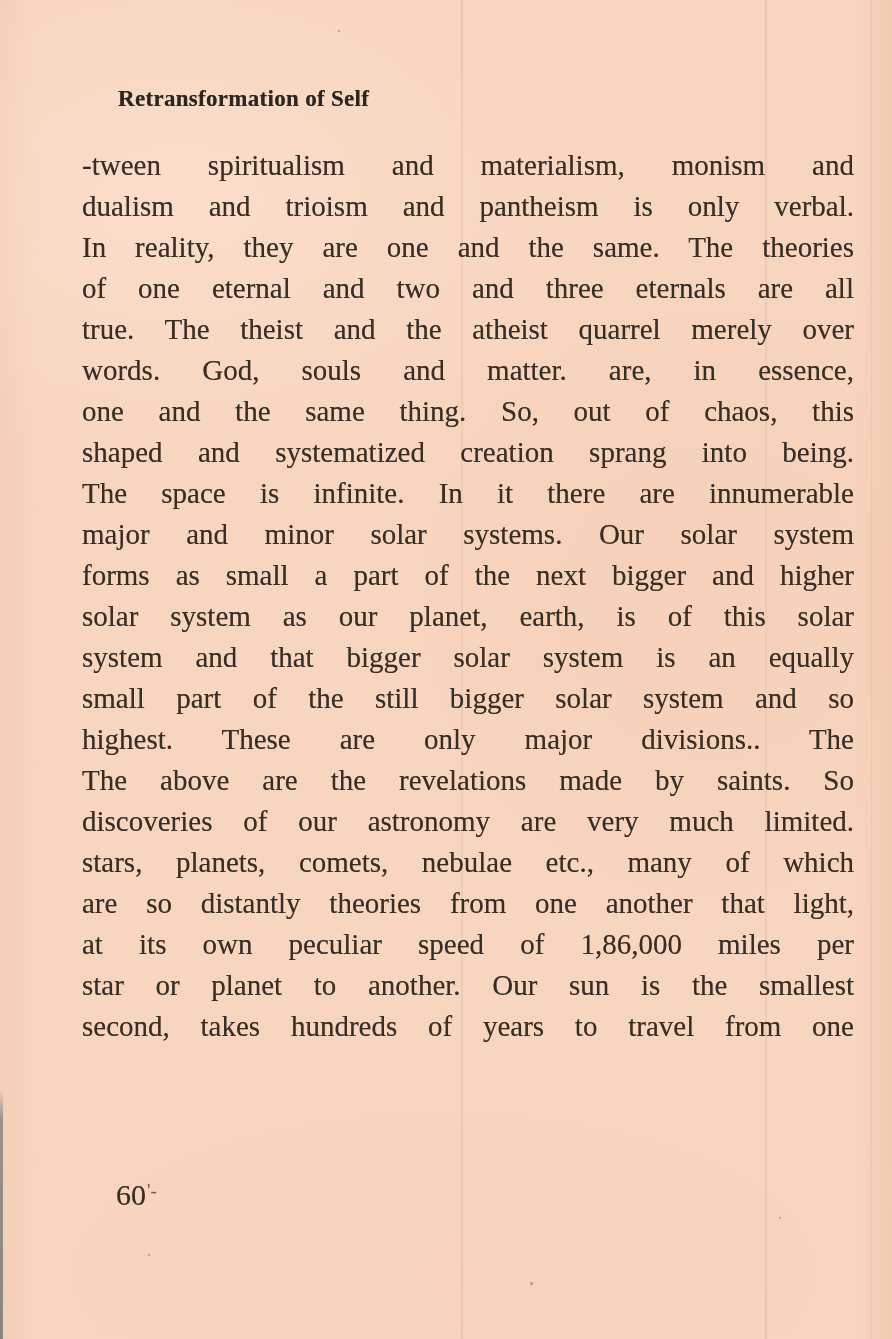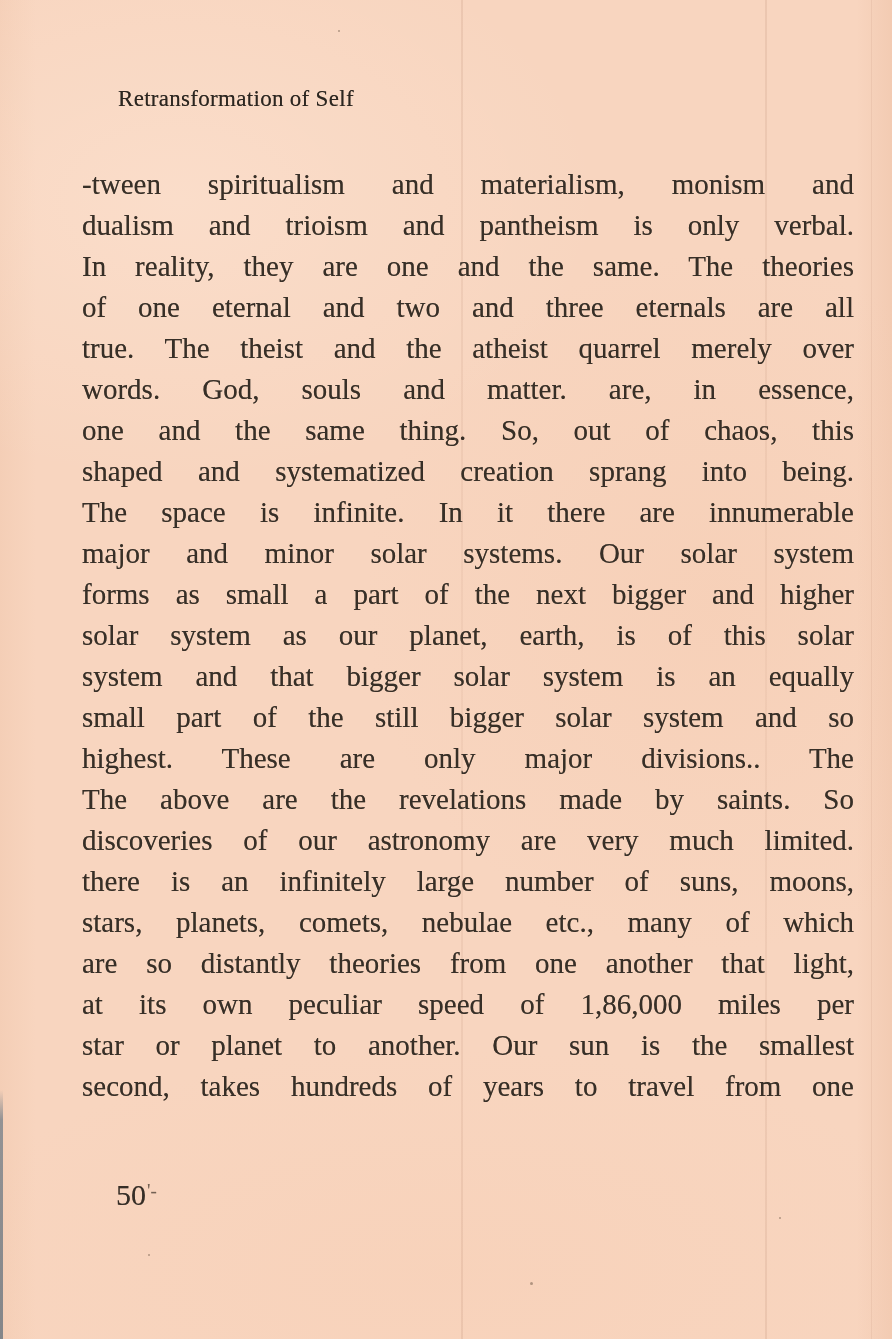--- a/index.html
+++ b/index.html
@@ -41,30 +41,30 @@
   }
   .speck {
     position: absolute;
     border-radius: 50%;
     background: rgba(90,70,55,0.45);
   }
   .header {
     position: absolute;
     left: 118px;
     top: 86px;
-    font-weight: normal;
+    font-weight: bold;
     font-size: 23px;
     letter-spacing: 0.3px;
     color: #2c2620;
     text-shadow: 0 0 0.5px rgba(44,38,32,0.6);
   }
   .body-text {
     position: absolute;
     left: 82px;
-    top: 164px;
+    top: 145px;
     width: 772px;
   }
   .body-text .line {
     font-size: 29px;
     line-height: 41px;
     text-align: justify;
     text-align-last: justify;
     white-space: normal;
     color: #372f27;
     text-shadow: 0 0 0.6px rgba(55,47,39,0.55);
@@ -113,25 +113,24 @@
       <div class="line">shaped and systematized creation sprang into being.</div>
       <div class="line">The space is infinite. In it there are innumerable</div>
       <div class="line">major and minor solar systems. Our solar system</div>
       <div class="line">forms as small a part of the next bigger and higher</div>
       <div class="line">solar system as our planet, earth, is of this solar</div>
       <div class="line">system and that bigger solar system is an equally</div>
       <div class="line">small part of the still bigger solar system and so</div>
       <div class="line">highest. These are only major divisions.. The</div>
       <div class="line">The above are the revelations made by saints. So</div>
       <div class="line">discoveries of our astronomy are very much limited.</div>
-      <div class="line">there is an infinitely large number of suns, moons,</div>
       <div class="line">stars, planets, comets, nebulae etc., many of which</div>
       <div class="line">are so distantly theories from one another that light,</div>
       <div class="line">at its own peculiar speed of 1,86,000 miles per</div>
       <div class="line">star or planet to another. Our sun is the smallest</div>
       <div class="line">second, takes hundreds of years to travel from one</div>
     </div>
 
   <div class="pagenum-row">
-    <span>50</span><span class="pagenum-mark">'-</span>
+    <span>60</span><span class="pagenum-mark">'-</span>
   </div>
 
 </div>
 
 </body></html>

